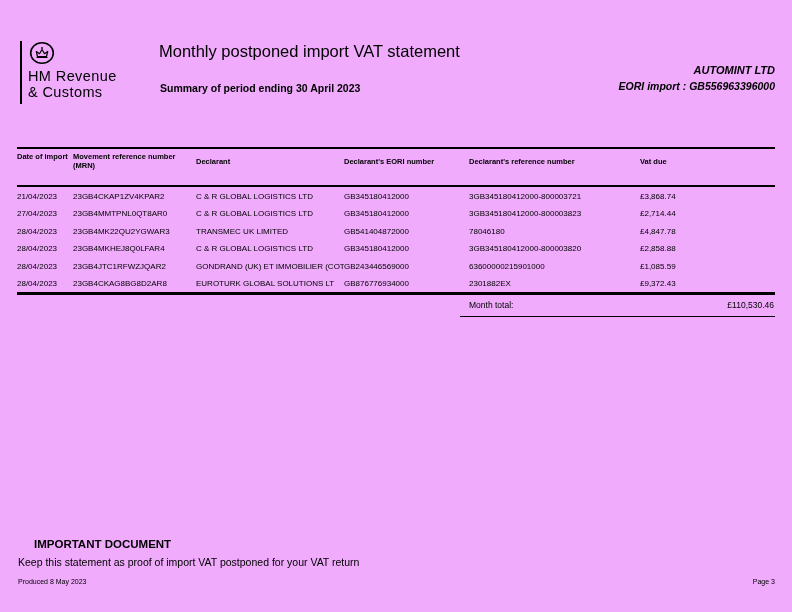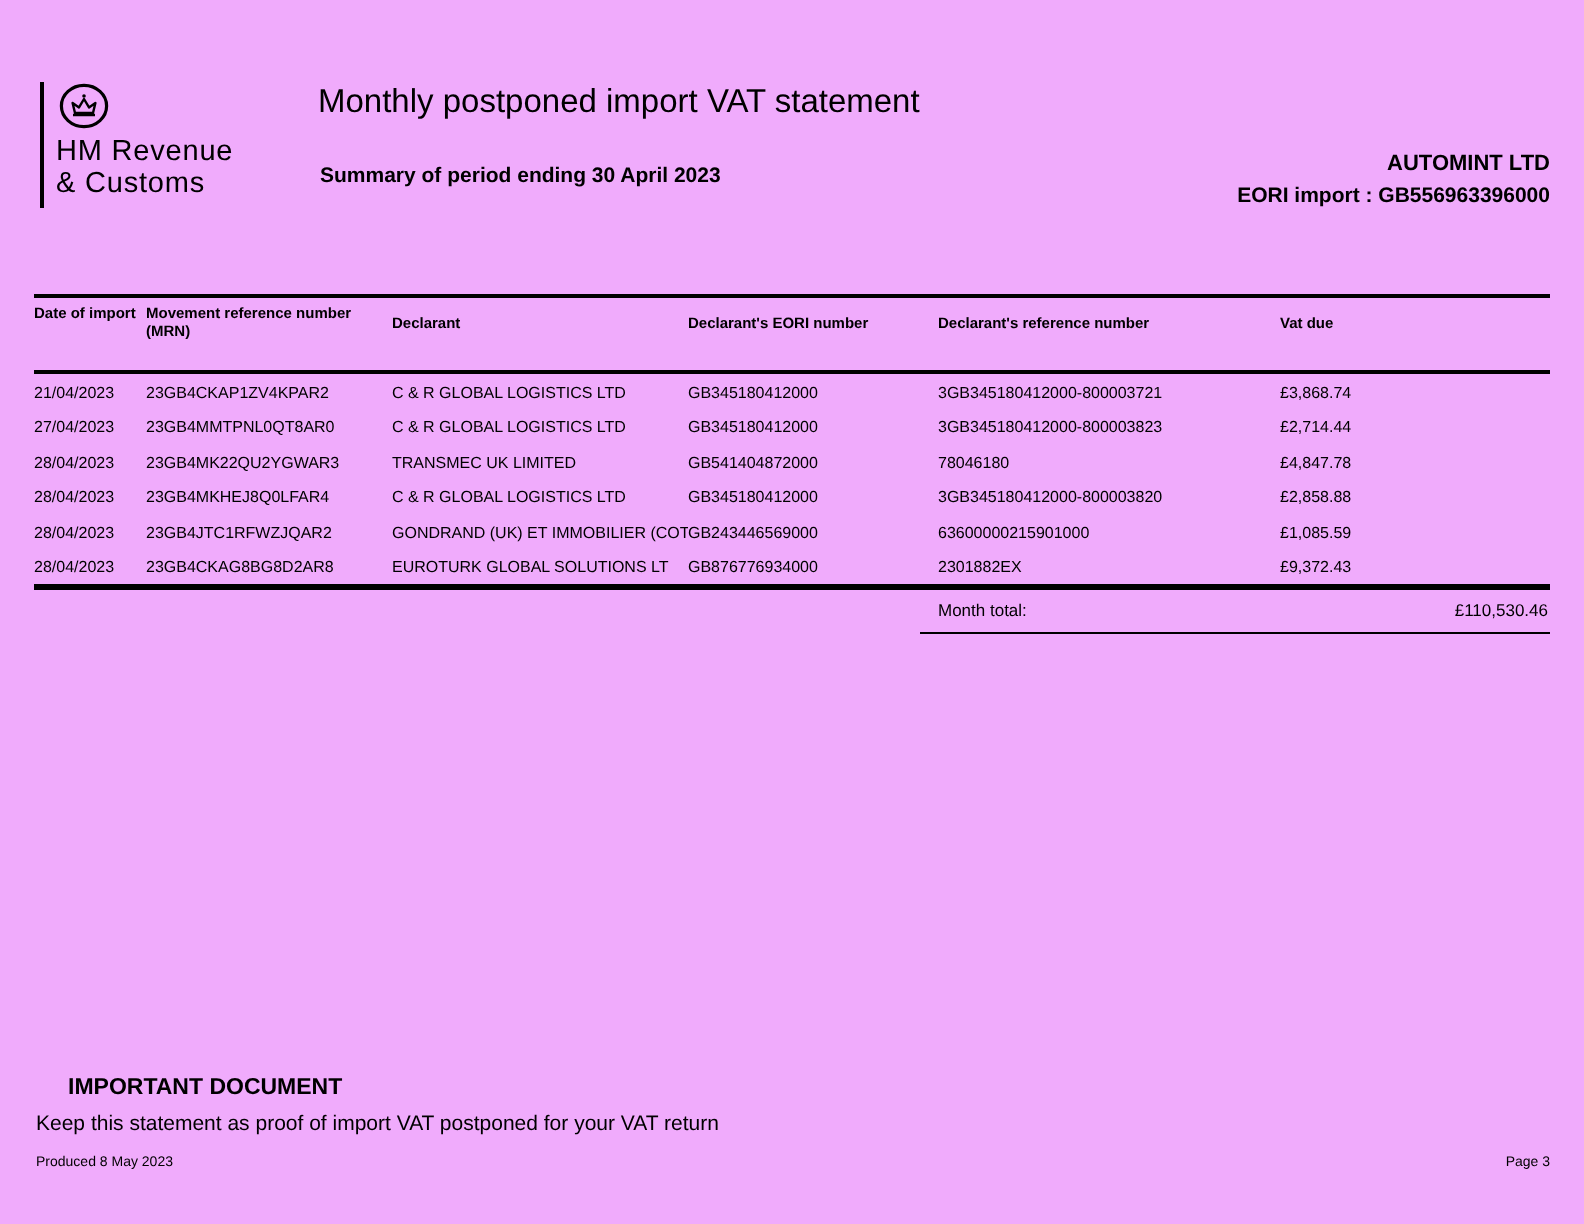--- a/index.html
+++ b/index.html
@@ -12,22 +12,22 @@
   .logo-rule { position: absolute; left: 0; top: 1px; width: 2px; height: 63px; background: #000; }
   .crown { position: absolute; left: 9px; top: 1px; }
   .org-name { position: absolute; left: 8px; top: 28px; font-size: 14.5px; line-height: 16px;
               letter-spacing: 0.4px; white-space: nowrap; font-weight: 400; }
 
   
   .title { position: absolute; left: 159px; top: 42px; font-size: 16.5px; font-weight: 400; }
   .subtitle { position: absolute; left: 160px; top: 82px; font-size: 10.5px; font-weight: 700; }
 
   
-  .company-block { position: absolute; right: 17px; top: 76px; text-align: right;
-                   font-weight: 600; }
+  .company-block { position: absolute; right: 17px; top: 64px; text-align: right;
+                   font-weight: 600; font-style: italic; }
   .company-name { font-size: 11px; margin-bottom: 4px; }
   .company-line { font-size: 10.5px; margin-bottom: 3px; }
 
   
   .table-wrap { position: absolute; left: 17px; top: 147px; width: 758px; }
   table.vat { width: 758px; border-collapse: collapse; table-layout: fixed;
               border-top: 2.5px solid #000; }
   table.vat th { font-size: 7.5px; font-weight: 700; text-align: left;
                  padding: 3px 4px 15px 0; line-height: 9px; }
   table.vat thead tr { border-bottom: 2px solid #000; }

